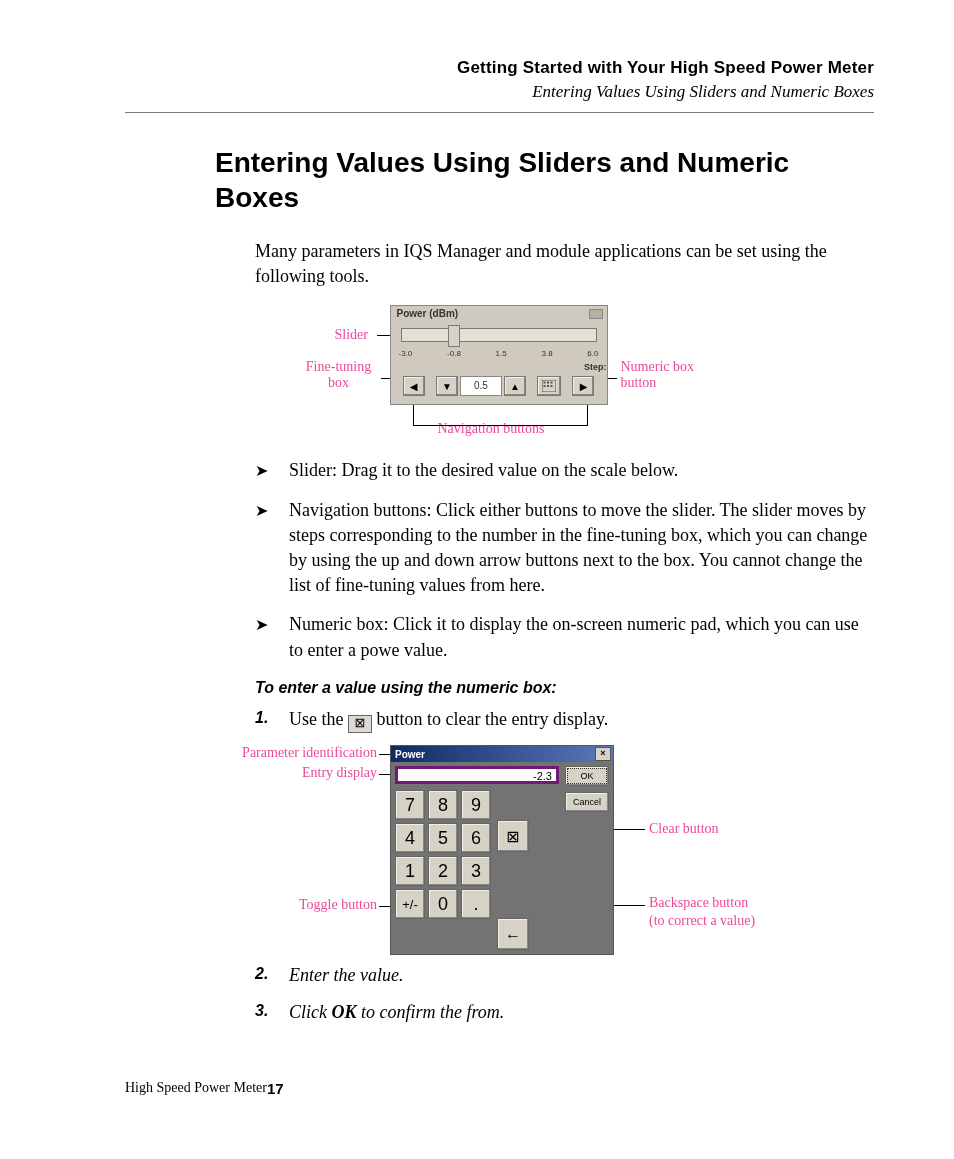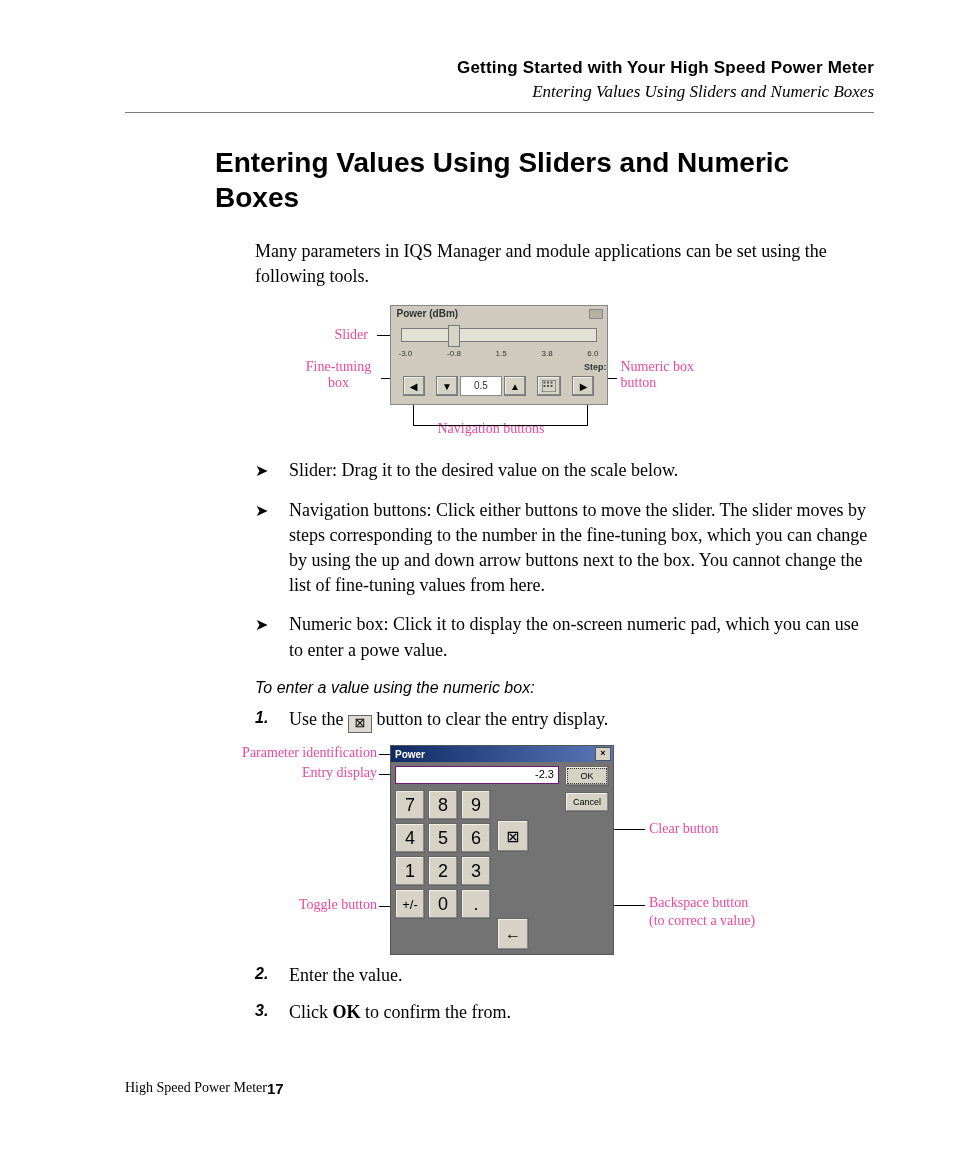--- a/index.html
+++ b/index.html
@@ -60,21 +60,21 @@
   .arrow-list li::before {
     content: "➤";
     position: absolute;
     left: 0;
     top: 2px;
     font-size: 16px;
     color: #000;
   }
   .subhead {
     font-family: Verdana, Arial, sans-serif;
-    font-weight: 400;
+    font-weight: 700;
     font-style: italic;
     font-size: 16px;
     margin: 0 0 8px 0;
   }
   ol.steps {
     list-style: none;
     padding: 0;
     margin: 0 0 12px 0;
     counter-reset: step;
   }
@@ -266,21 +266,21 @@
     padding: 4px;
     display: flex;
     gap: 6px;
   }
   .keypad-left {
     flex: 1;
   }
   .keypad-display {
     height: 18px;
     background: #fff;
-    border: 1px solid #701a75;
+    border: 3px solid #701a75;
     font-family: Arial, sans-serif;
     font-size: 11px;
     text-align: right;
     padding: 1px 4px;
     box-sizing: border-box;
     margin-bottom: 6px;
   }
   .keypad-grid {
     display: grid;
     grid-template-columns: repeat(3, 30px);
@@ -487,21 +487,21 @@
         </div>
         <div class="keypad-right">
           <div class="okcancel" style="outline:1px dotted #333; outline-offset:-3px;">OK</div>
           <div class="okcancel">Cancel</div>
         </div>
       </div>
     </div>
   </div>
 
   <div class="body-col">
-    <ol class="steps" style="counter-reset: step 1;">
+    <ol class="steps" style="counter-reset: step 1; font-style: italic;">
       <li>Enter the value.</li>
       <li>
         <span>Click </span><b>OK</b><span> to confirm the from.</span>
       </li>
     </ol>
   </div>
 
   <div class="footer">
     <span>High Speed Power Meter</span>
     <span class="pnum">17</span>

